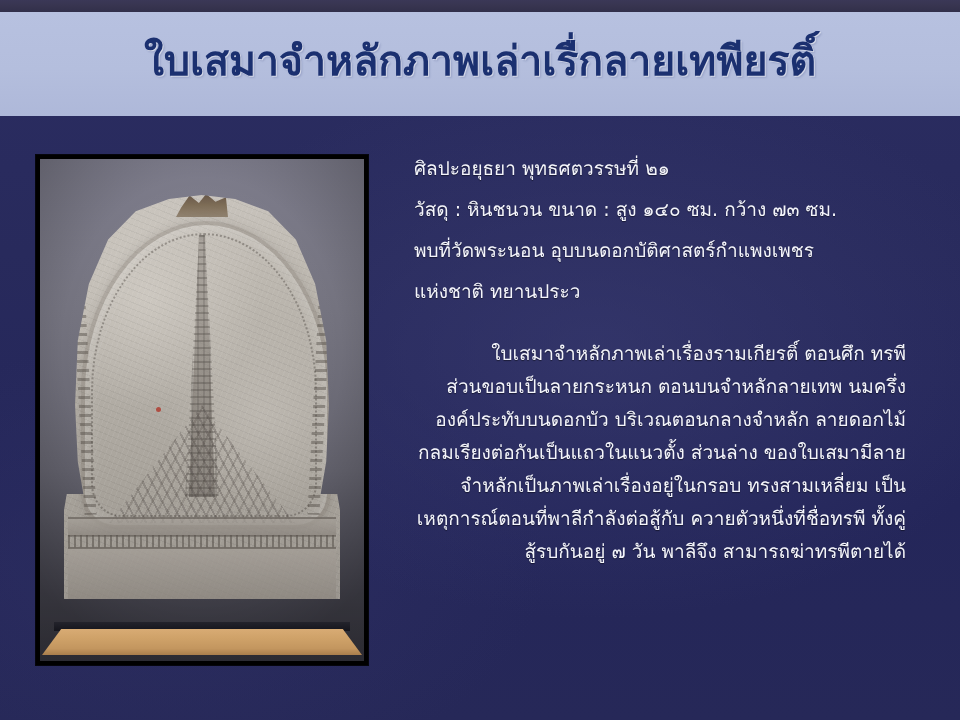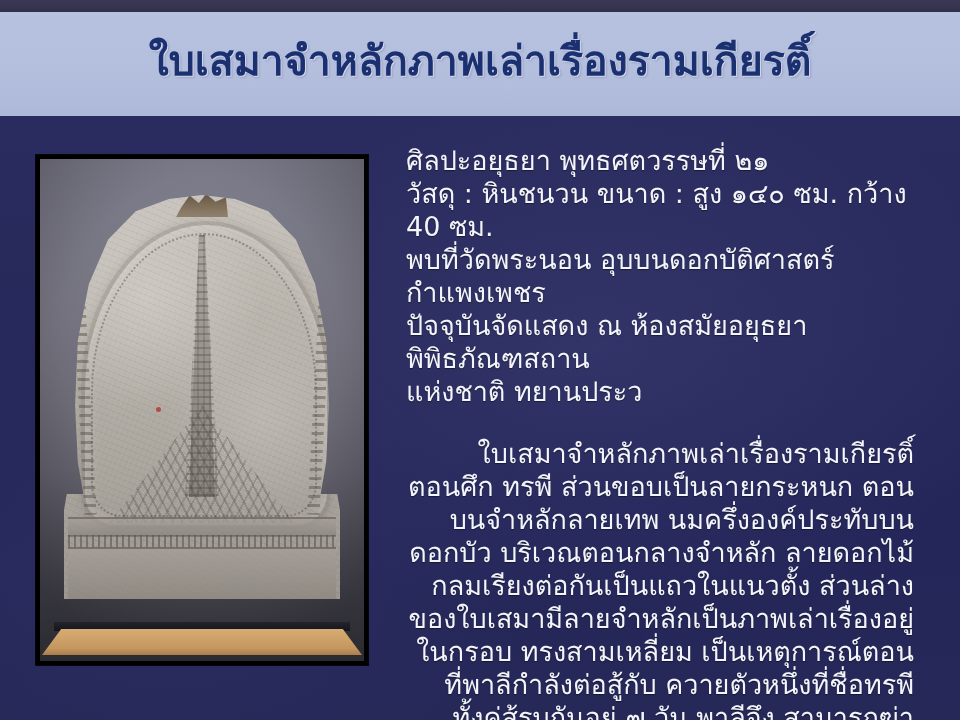--- a/index.html
+++ b/index.html
@@ -219,44 +219,44 @@
 
   
   .text-col {
     position: absolute;
     left: 406px;
     top: 144px;
     width: 508px;
     color: #f2f3fa;
   }
   .para {
-    font-size: 27px;
+    font-size: 19px;
     line-height: 33px;
     color: #f4f5fb;
     text-shadow: 0 1px 1px rgba(0,0,0,0.45);
-    margin: 0;
+    margin: 8px;
   }
   .para-meta { font-weight: normal; }
   .para-desc {
     margin-top: 29px;
     text-indent: 56px;
     text-align: right;
   }
 </style>
 </head>
 <body>
 
 <div class="slide">
 
   <div class="slide-bg"></div>
 
   <div class="top-strip"></div>
 
   <div class="banner">
-    <div class="banner-title">ใบเสมาจำหลักภาพเล่าเรื่องรามเกียรติ์</div>
+    <div class="banner-title">ใบเสมาจำหลักภาพเล่าเรื่กลายเทพียรติ์</div>
   </div>
 
   <div class="photo-frame">
     <div class="photo">
       <div class="photo-vignette"></div>
 
       <div class="stone">
         <div class="stone-grain"></div>
         <div class="stone-chip"></div>
         <div class="stone-inner"></div>
@@ -272,23 +272,22 @@
         <div class="red-dot"></div>
       </div>
 
       <div class="plinth-dark"></div>
       <div class="plinth"></div>
     </div>
   </div>
 
   <div class="text-col">
     <p class="para para-meta">ศิลปะอยุธยา พุทธศตวรรษที่ ๒๑</p>
-    <p class="para para-meta">วัสดุ : หินชนวน ขนาด : สูง ๑๔๐ ซม. กว้าง 40 ซม.</p>
+    <p class="para para-meta">วัสดุ : หินชนวน ขนาด : สูง ๑๔๐ ซม. กว้าง ๗๓ ซม.</p>
     <p class="para para-meta">พบที่วัดพระนอน อุบบนดอกบัติศาสตร์กำแพงเพชร</p>
-    <p class="para para-meta">ปัจจุบันจัดแสดง ณ ห้องสมัยอยุธยา พิพิธภัณฑสถาน</p>
     <p class="para para-meta">แห่งชาติ ทยานประว</p>
 
     <div class="para para-desc">
       <span>ใบเสมาจำหลักภาพเล่าเรื่องรามเกียรติ์ ตอนศึก</span>
       <span>ทรพี ส่วนขอบเป็นลายกระหนก ตอนบนจำหลักลายเทพ</span>
       <span>นมครึ่งองค์ประทับบนดอกบัว บริเวณตอนกลางจำหลัก</span>
       <span>ลายดอกไม้กลมเรียงต่อกันเป็นแถวในแนวตั้ง ส่วนล่าง</span>
       <span>ของใบเสมามีลายจำหลักเป็นภาพเล่าเรื่องอยู่ในกรอบ</span>
       <span>ทรงสามเหลี่ยม เป็นเหตุการณ์ตอนที่พาลีกำลังต่อสู้กับ</span>
       <span>ควายตัวหนึ่งที่ชื่อทรพี ทั้งคู่สู้รบกันอยู่ ๗ วัน พาลีจึง</span>

